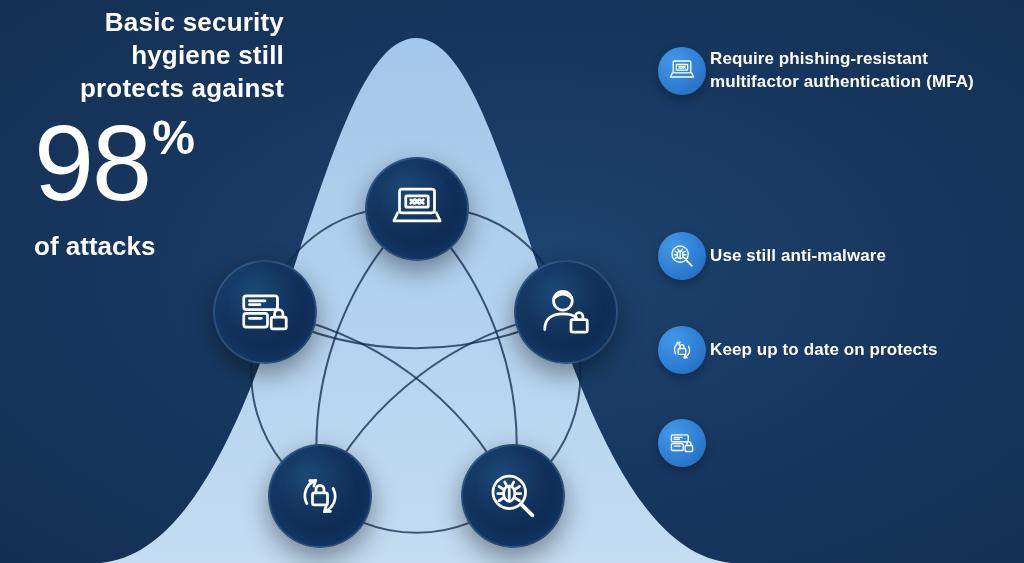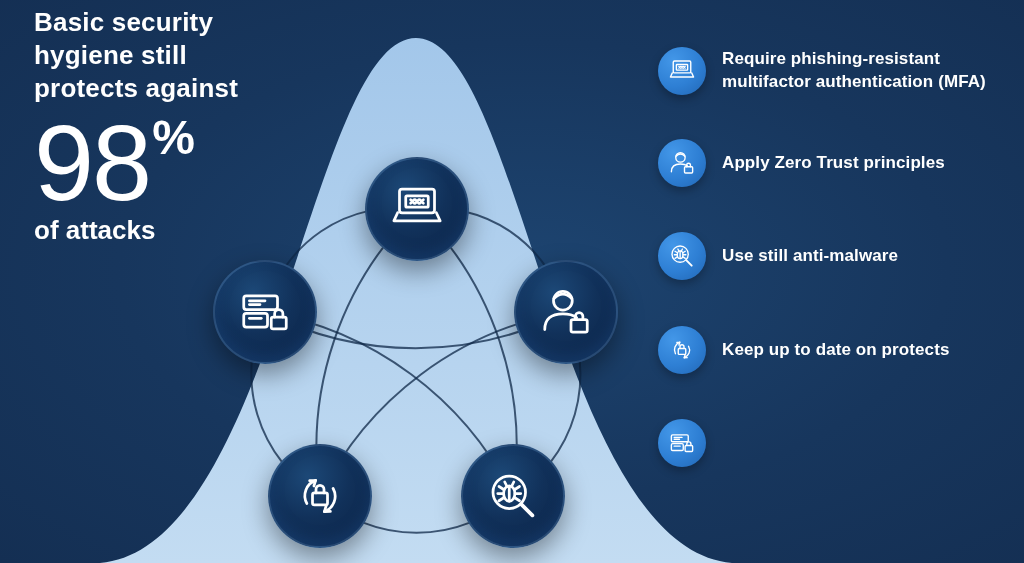--- a/index.html
+++ b/index.html
@@ -9,43 +9,43 @@
     width:1024px; height:563px;
     overflow:hidden;
     font-family:"Liberation Sans", sans-serif;
     color:#ffffff;
     background:radial-gradient(ellipse at 52% 48%, #1d4470 0%, #17365d 55%, #142f53 100%);
   }
   svg.layer { position:absolute; left:0; top:0; }
 
   
   .headline { position:absolute; left:34px; top:6px; width:250px; z-index:5; }
-  .lead { font-size:26px; line-height:1.26; font-weight:700; letter-spacing:.2px; }
+  .lead { font-size:26px; line-height:1.26; font-weight:700; letter-spacing:.2px;text-align:right; }
   .stat { margin-top:8px; white-space:nowrap; }
   .stat-num { font-size:108px; font-weight:400; line-height:.95; letter-spacing:-2px; }
   .stat-pct { font-size:48px; font-weight:700; position:relative; top:-46px; left:2px; }
-  .caption { font-size:26px; font-weight:700; margin-top:0px; }
+  .caption { font-size:26px; font-weight:700; margin-top:16px; }
 
   
   .node {
     position:absolute; width:104px; height:104px;
     margin-left:-52px; margin-top:-52px;
     border-radius:50%;
     background:radial-gradient(circle at 38% 30%, #1c4877 0%, #11315a 45%, #0b2244 100%);
     border:2px solid rgba(110,165,220,.28);
     box-shadow:0 10px 26px rgba(0,0,0,.40), inset 0 -6px 14px rgba(40,100,170,.25);
     display:flex; align-items:center; justify-content:center;
     z-index:4;
   }
   .node svg { width:60px; height:60px; }
 
   
   .rec {
     position:absolute; left:658px; width:356px;
-    display:flex; align-items:center; gap:16px; min-height:48px; z-index:5;
+    display:flex; align-items:center; gap:4px; min-height:48px; z-index:5;
   }
   .rec-icon {
     flex:0 0 48px; width:48px; height:48px; border-radius:50%;
     background:radial-gradient(circle at 32% 28%, #4397e8 0%, #2e7fd4 55%, #2166b4 100%);
     display:flex; align-items:center; justify-content:center;
     box-shadow:0 4px 10px rgba(0,0,0,.28);
   }
   .rec-icon svg { width:30px; height:30px; }
   .rec-label { font-size:17px; font-weight:700; line-height:1.35; width:296px; letter-spacing:.1px; }
 
@@ -159,28 +159,20 @@
   </div>
 
   <div class="rec" style="top:47px">
     <div class="rec-icon">
       <svg viewBox="0 0 48 48">
           <use href="#i-laptop"></use>
         </svg>
     </div>
     <div class="rec-label">Require phishing-resistant multifactor authentication (MFA)</div>
   </div>
-  <div class="rec" style="top:139px">
-    <div class="rec-icon">
-      <svg viewBox="0 0 48 48">
-          <use href="#i-person"></use>
-        </svg>
-    </div>
-    <div class="rec-label">Apply Zero Trust principles</div>
-  </div>
   <div class="rec" style="top:232px">
     <div class="rec-icon">
       <svg viewBox="0 0 48 48">
           <use href="#i-bug"></use>
         </svg>
     </div>
     <div class="rec-label">Use still anti-malware</div>
   </div>
   <div class="rec" style="top:326px">
     <div class="rec-icon">

